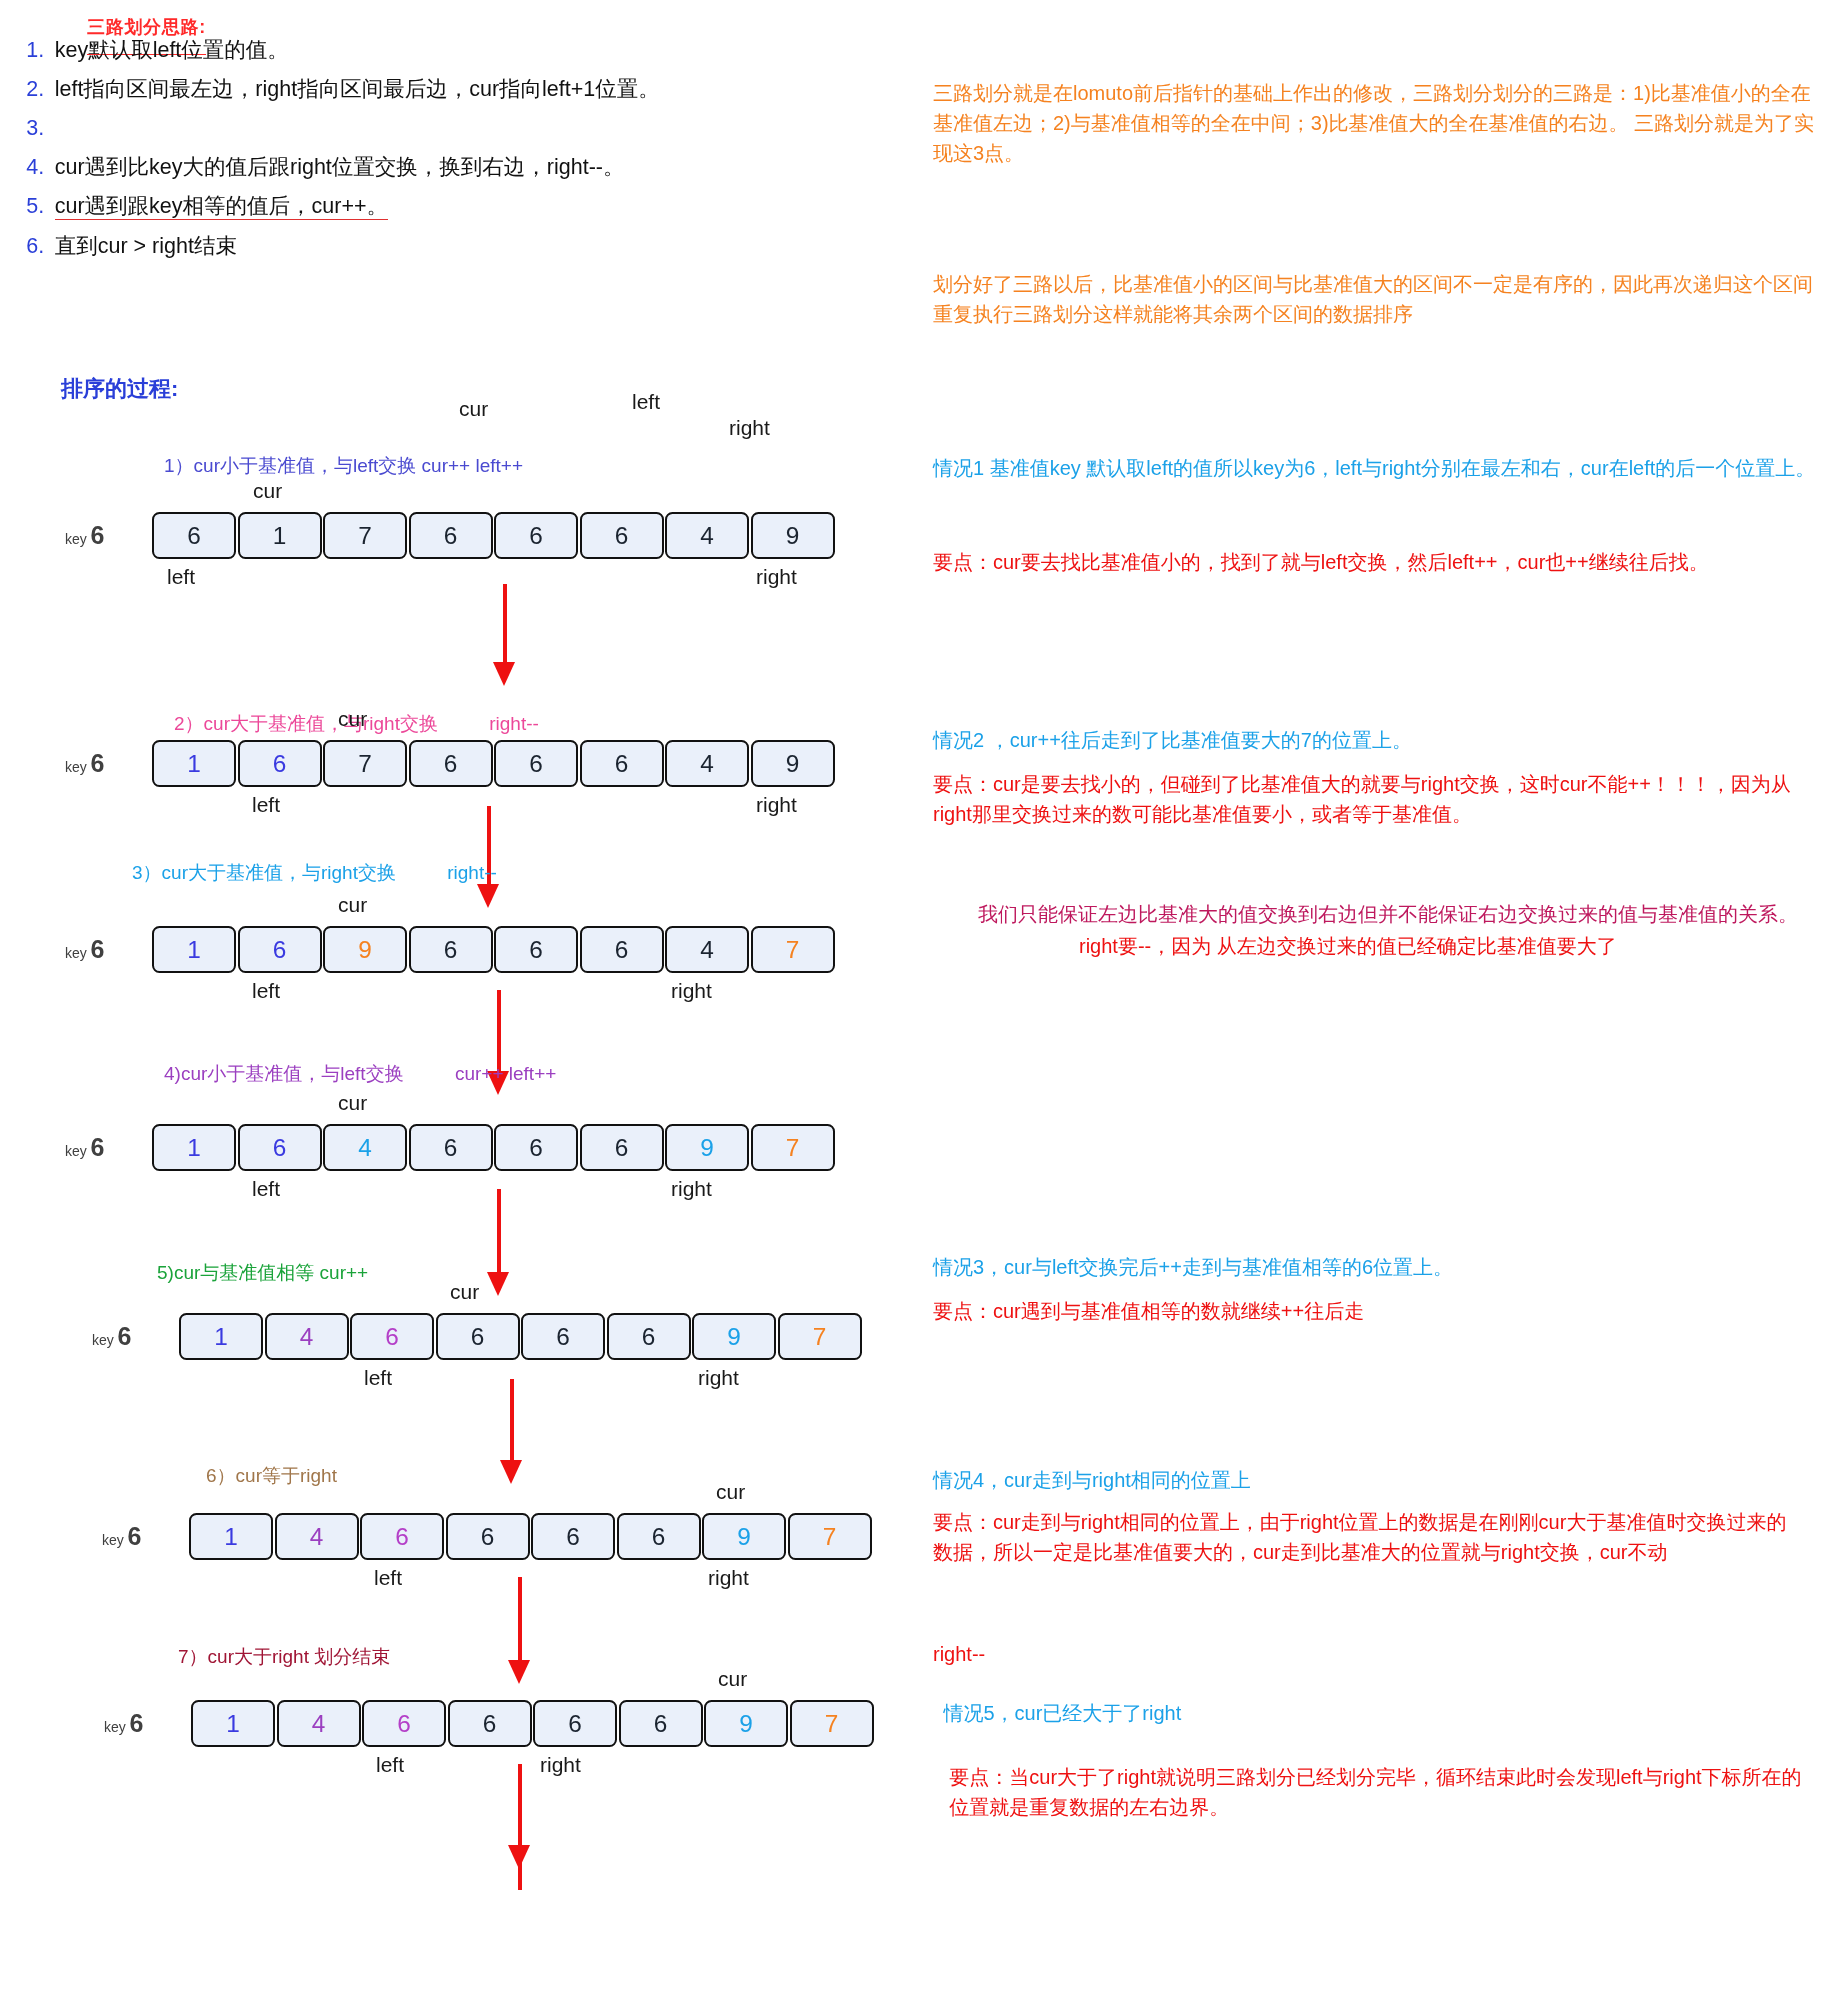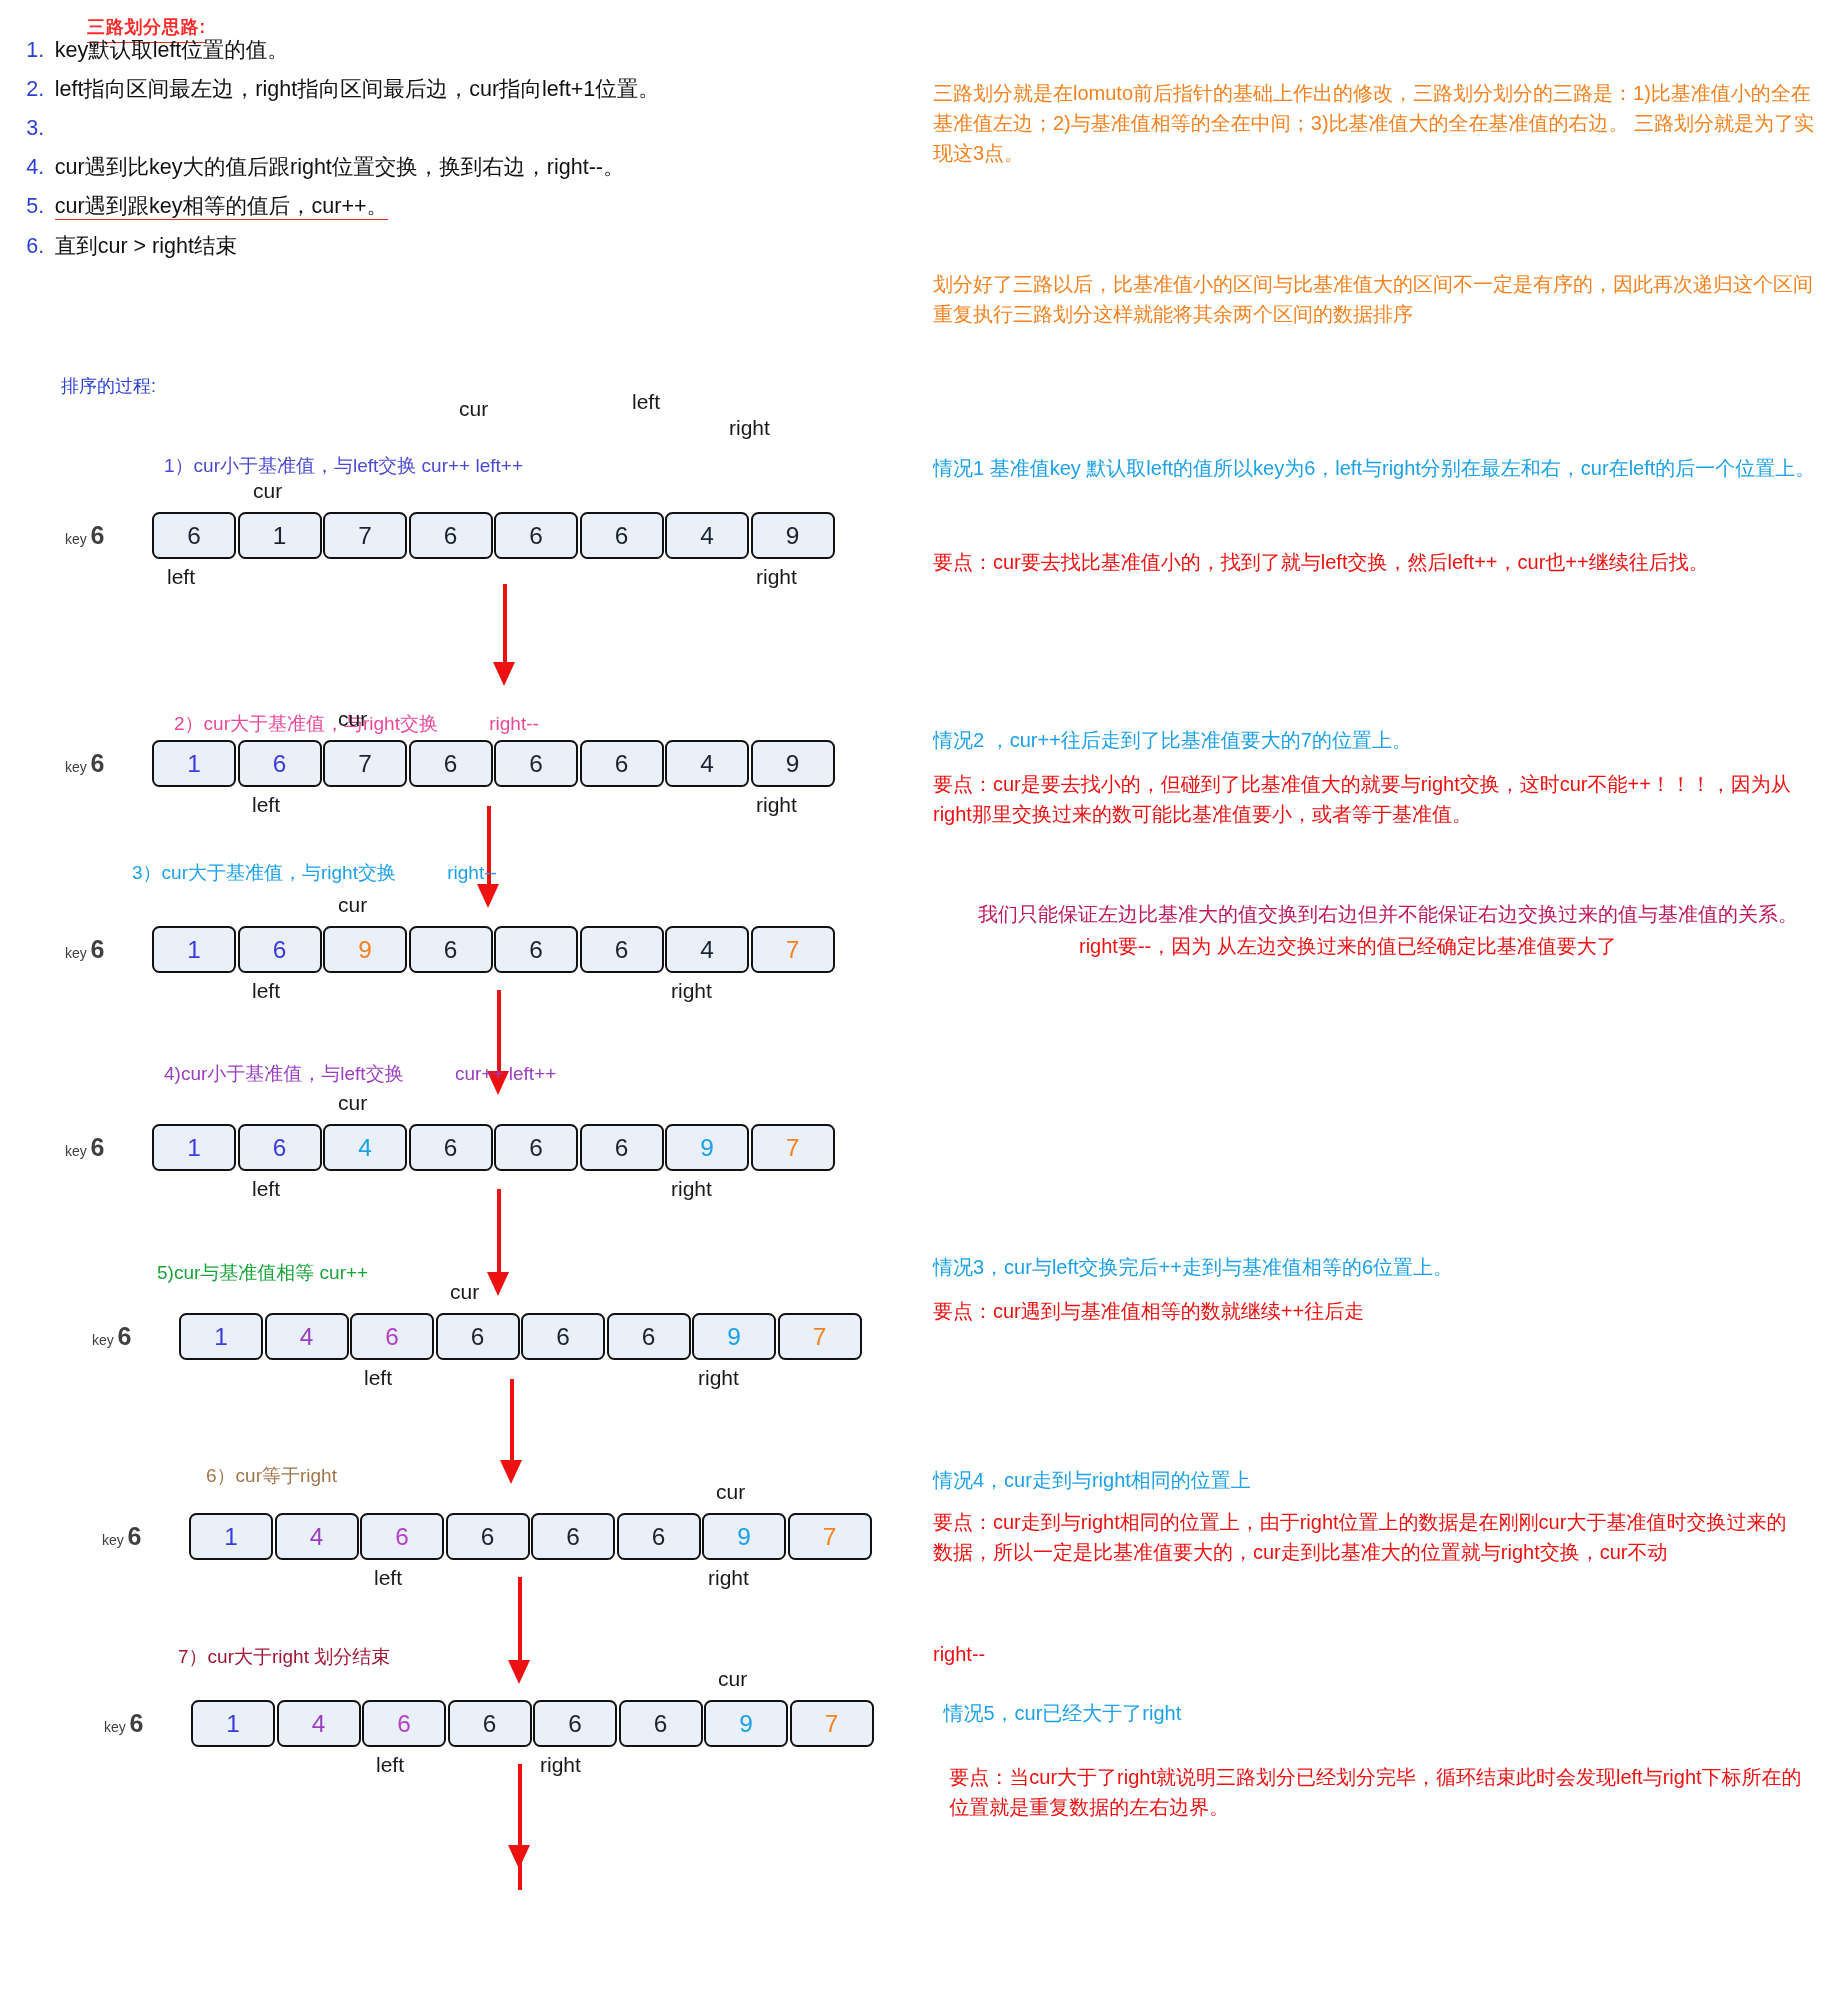--- a/index.html
+++ b/index.html
@@ -5,29 +5,29 @@
   html,body{margin:0;padding:0;}
   body{
     width:1843px;height:1995px;background:#ffffff;
     font-family:"Liberation Sans","DejaVu Sans",sans-serif;
     position:relative;overflow:hidden;
   }
   .abs{position:absolute;}
 
   
   #notes-title{left:87px;top:15px;font-size:18px;color:#ff2a2a;font-weight:600;letter-spacing:0.7px;}
-  #notes-title .ul{border-bottom:1.5px solid #ff2a2a;padding-bottom:5px;}
+  #notes-title .ul{border-bottom:1.5px solid #ff2a2a;padding-bottom:17px;}
   #steps{left:13.3px;top:38px;width:873px;}
   .step{display:flex;align-items:flex-start;margin-bottom:14px;}
   .step-num{color:#2a3fd8;font-size:21.5px;width:31px;text-align:right;flex:0 0 31px;}
   .step-txt{color:#111;font-size:21.5px;margin-left:10.4px;line-height:1.12;}
   .step.u .step-txt{border-bottom:1.5px solid #e03030;display:inline-block;padding-bottom:0.7px;}
 
   
-  #proc-title{left:61px;top:374px;font-size:18px;color:#2a3fd8;font-weight:400;}
+  #proc-title{left:61px;top:374px;font-size:22px;color:#2a3fd8;font-weight:700;}
 
   .ptr-top{font-size:21px;color:#1a1a1a;}
   #ptr-top-cur{left:459px;top:397px;}
   #ptr-top-left{left:632px;top:390px;}
   #ptr-top-right{left:729px;top:416px;}
 
   .caption{font-size:19px;white-space:nowrap;}
 
   
   .arow{position:absolute;}

